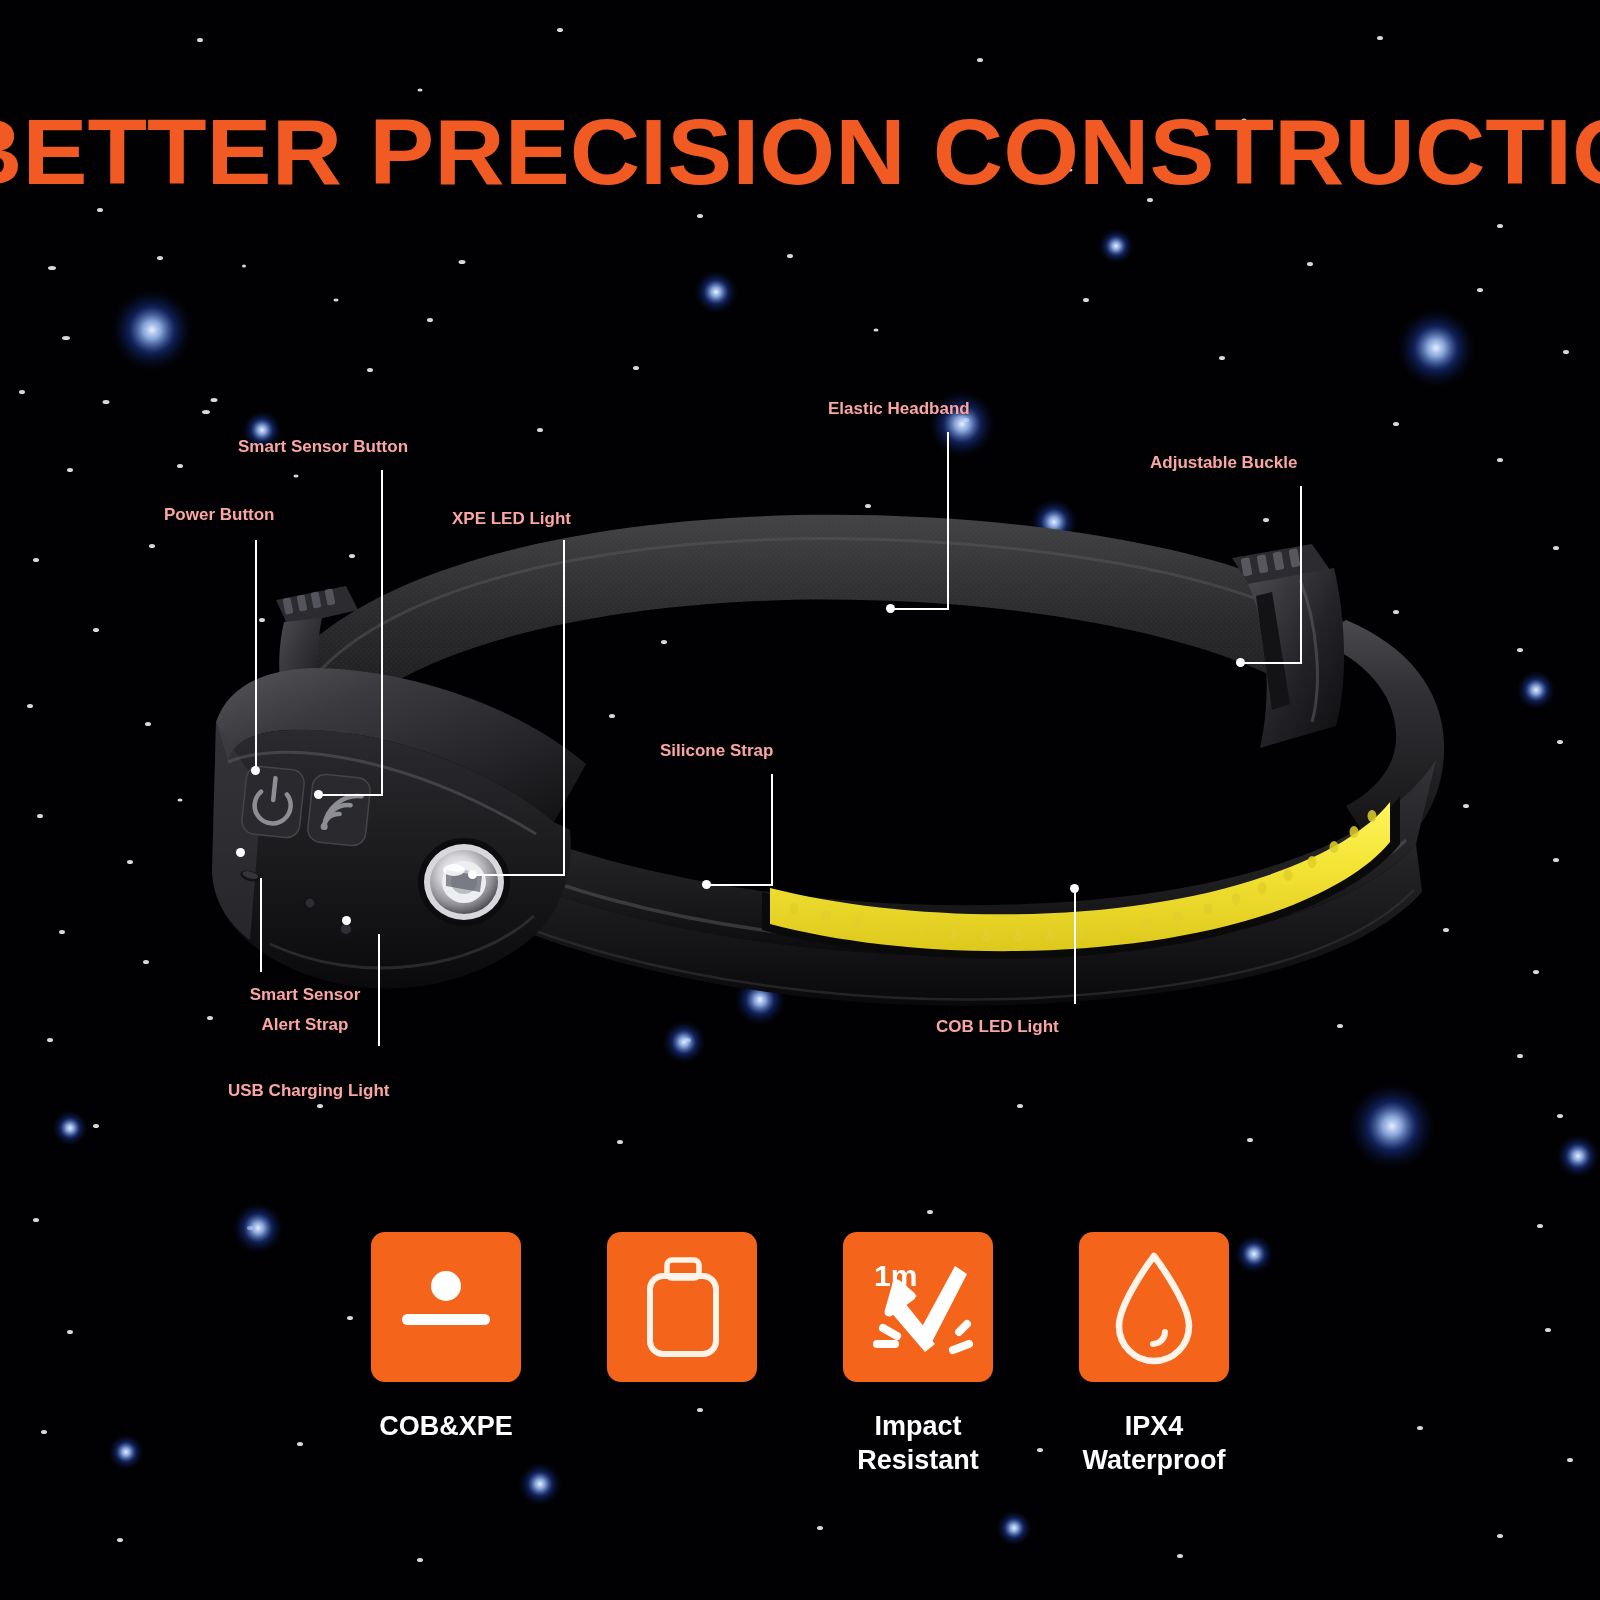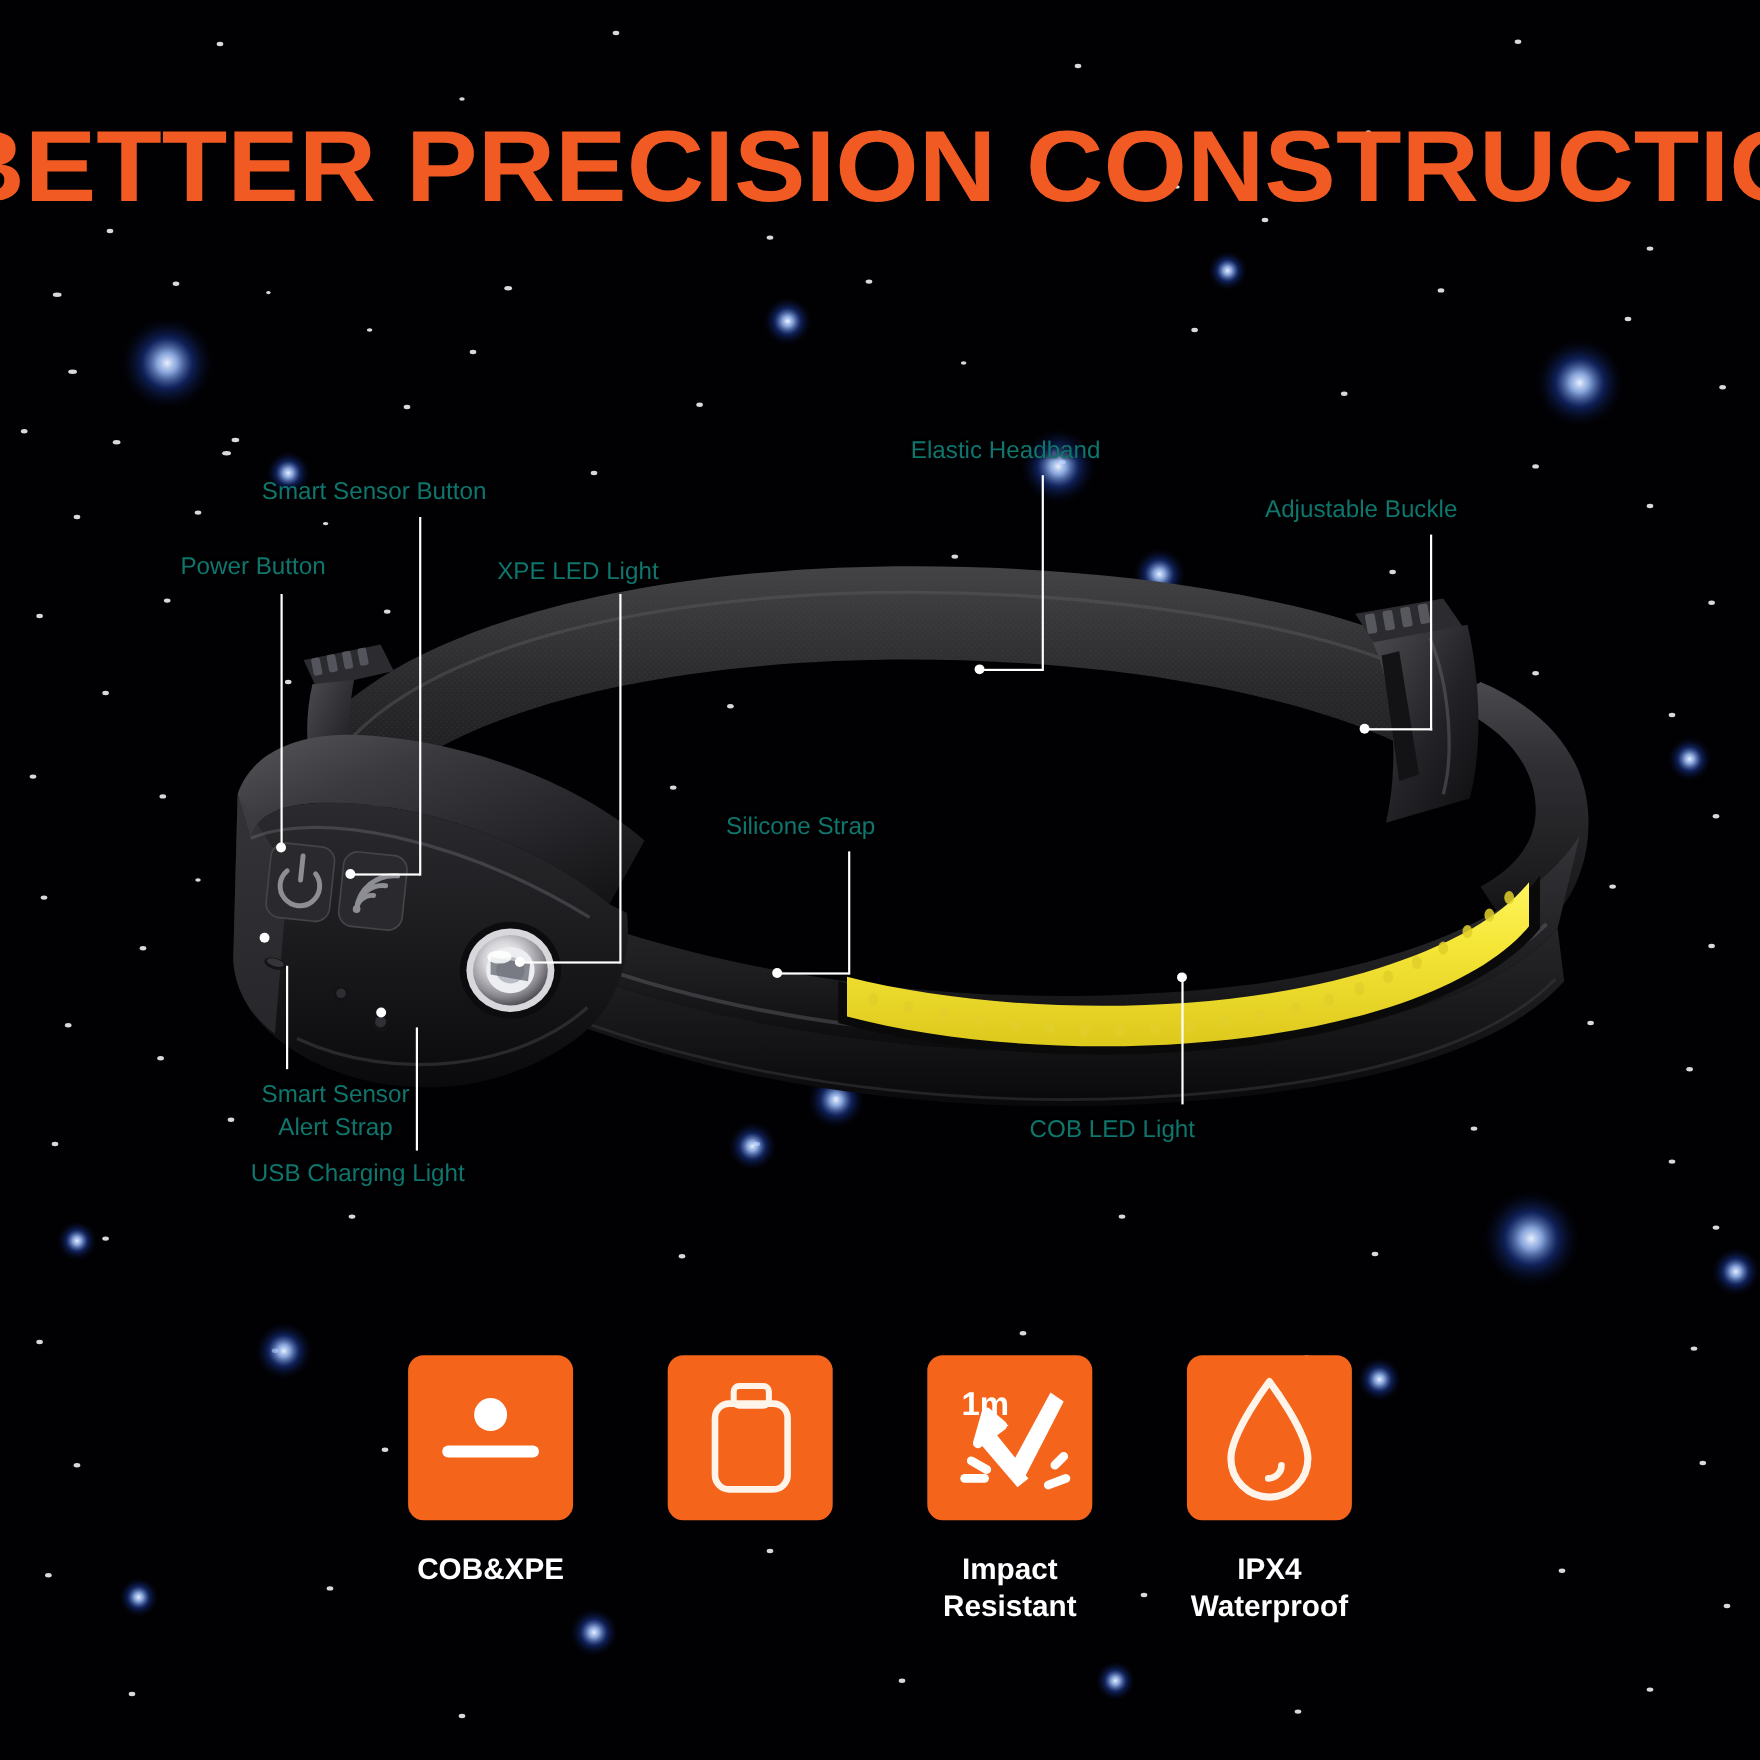--- a/index.html
+++ b/index.html
@@ -29,23 +29,23 @@
     font-size: 92px;
     line-height: 96px;
     letter-spacing: 0px;
     transform: scaleX(1.06);
     white-space: nowrap;
   }
 
   
   .callout {
     position: absolute;
-    color: #0f766e;
-    font-weight: normal;
-    font-size: 22px;
+    color: #fca5a5;
+    font-weight: bold;
+    font-size: 17px;
     line-height: 30px;
     white-space: nowrap;
     text-shadow: 0 0 3px rgba(0,0,0,.9);
   }
   .callout.ctr { text-align: center; }
 
   
   .lead {
     position: absolute;
     background: #ffffff;
@@ -494,21 +494,21 @@
   <div class="lead h" style="left:708px; top:884px; width:64px;"></div>
   <div class="dot" style="left:702px; top:880px;"></div>
 
   <div class="callout ctr" style="left:140px; top:980px; width:330px;">
     <div>Smart Sensor</div>
     <div>Alert Strap</div>
   </div>
   <div class="lead v" style="left:260px; top:878px; height:94px;"></div>
   <div class="dot" style="left:236px; top:848px;"></div>
 
-  <div class="callout" style="left:228px; top:1052px;">USB Charging Light</div>
+  <div class="callout" style="left:228px; top:1076px;">USB Charging Light</div>
   <div class="lead v" style="left:378px; top:934px; height:112px;"></div>
   <div class="dot" style="left:342px; top:916px;"></div>
 
   <div class="callout" style="left:936px; top:1012px;">COB LED Light</div>
   <div class="lead v" style="left:1074px; top:892px; height:112px;"></div>
   <div class="dot" style="left:1070px; top:884px;"></div>
 
   <div id="features">
 
     <div class="feature">

